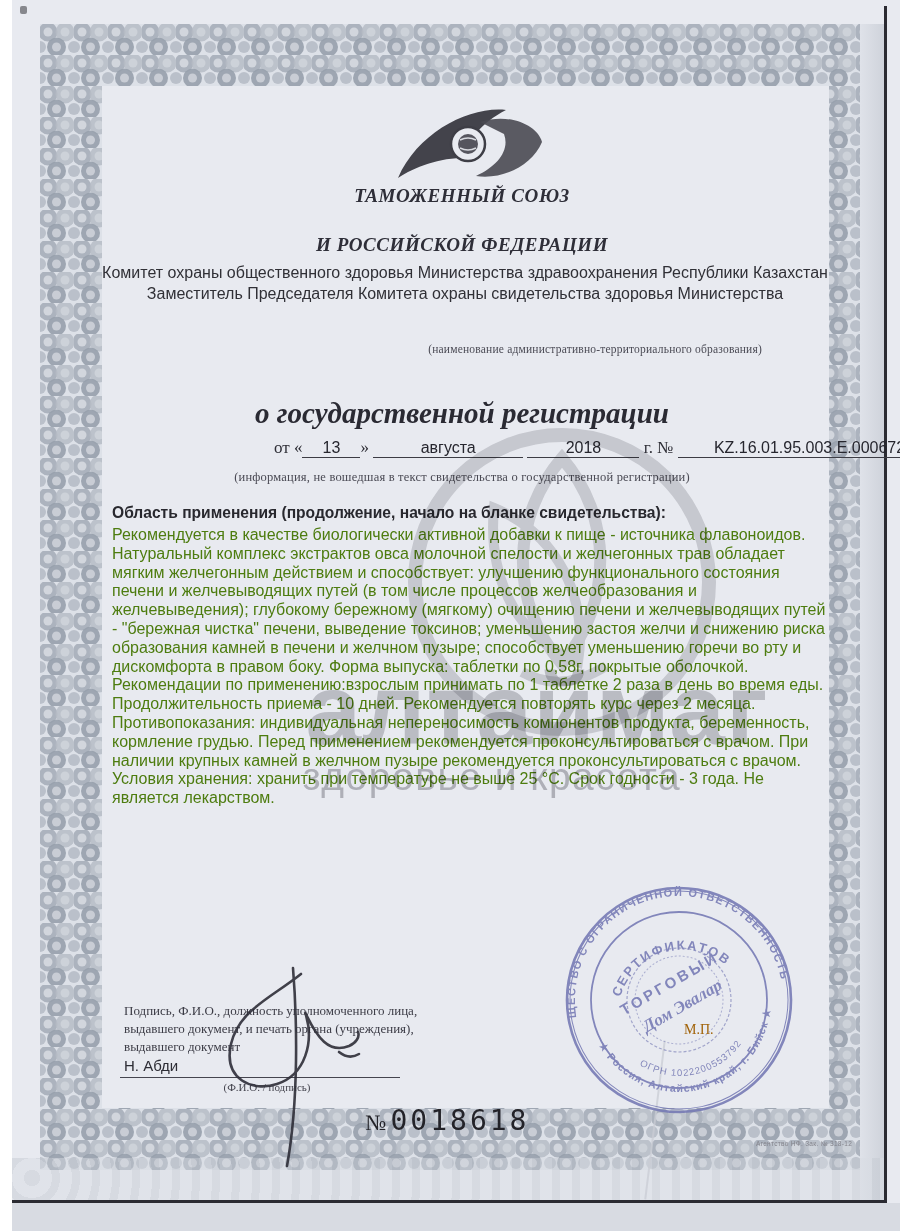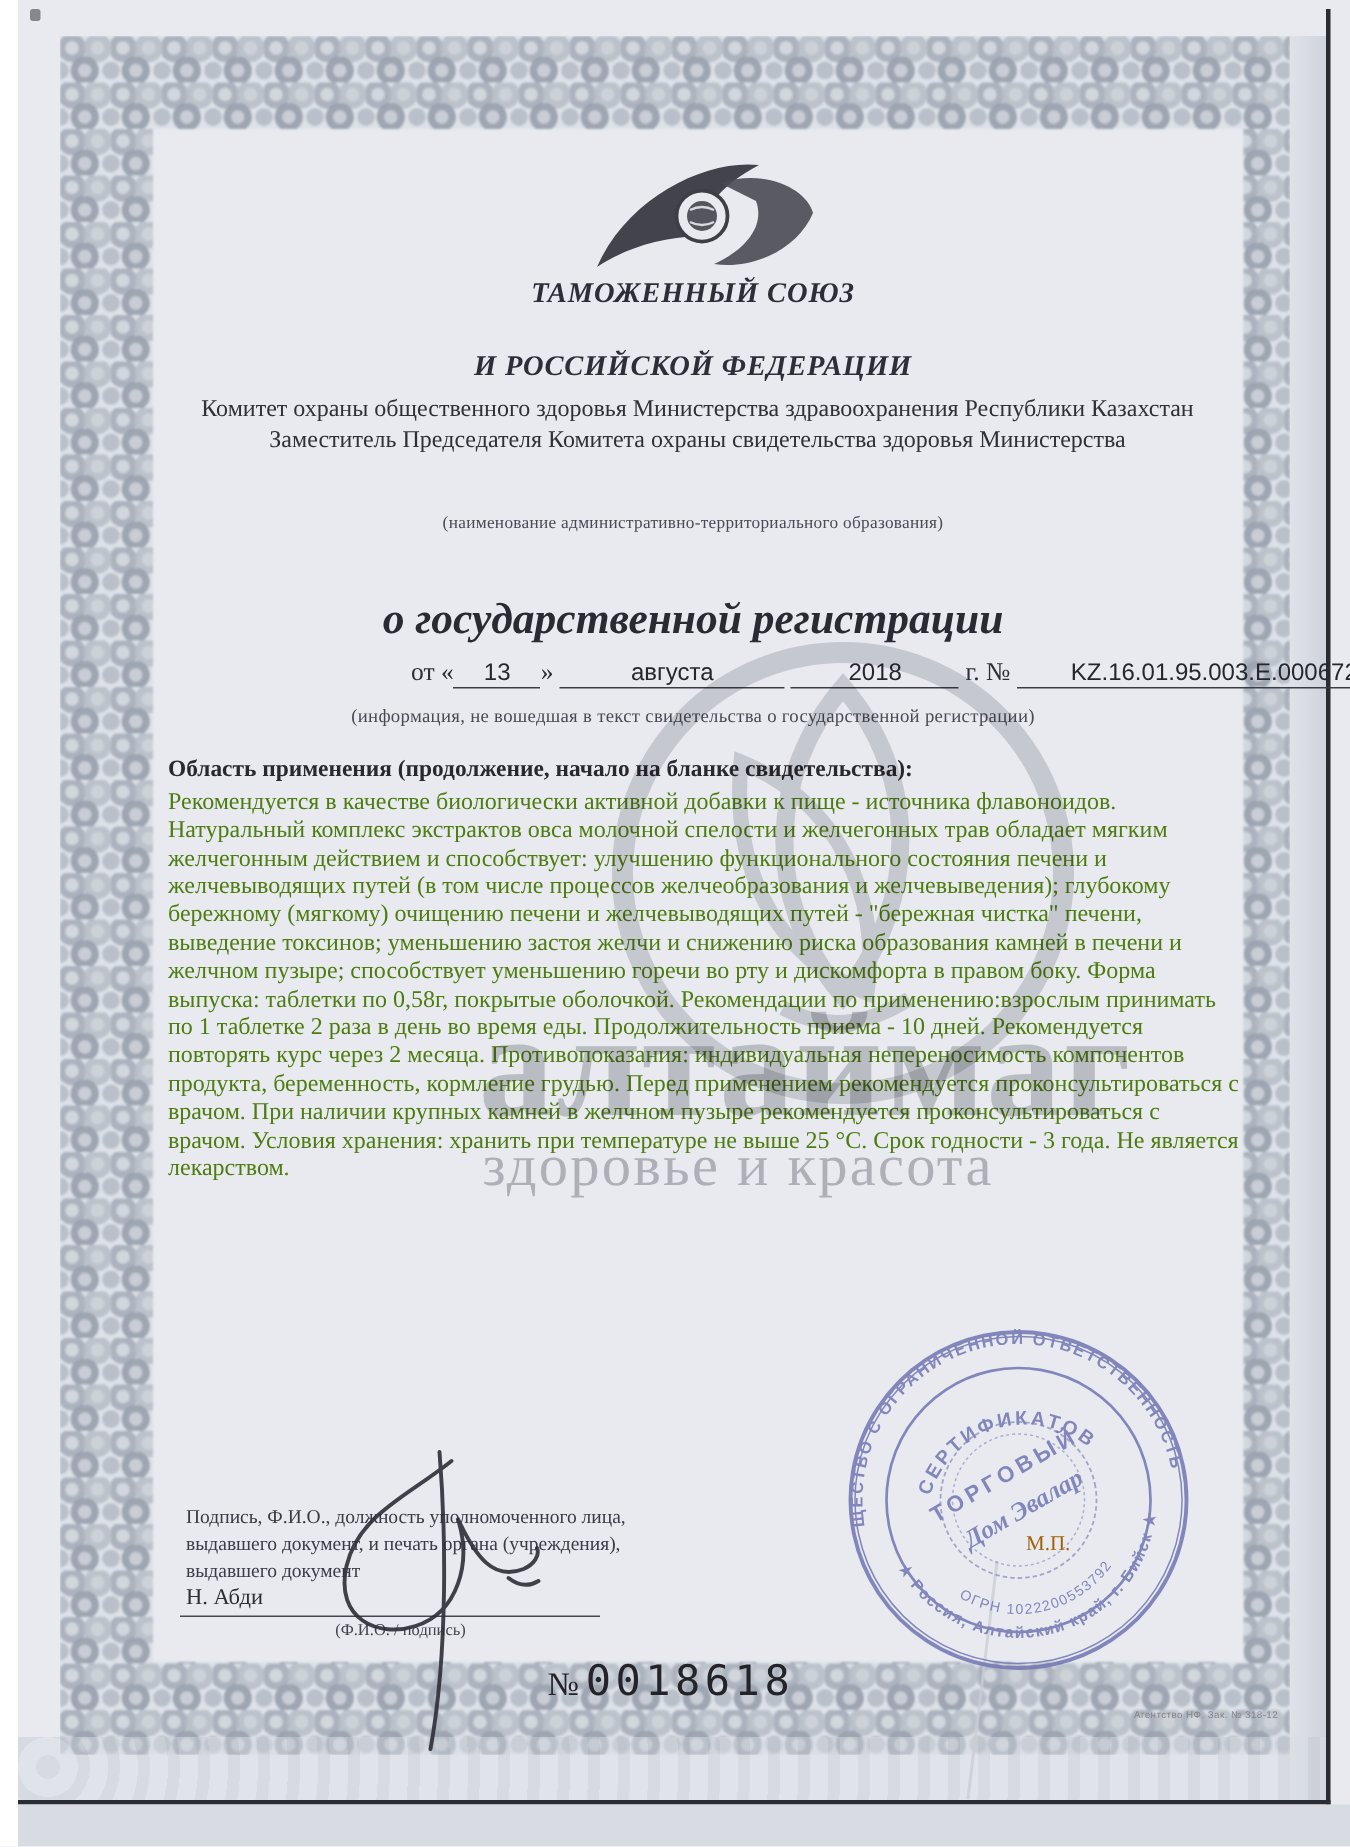--- a/index.html
+++ b/index.html
@@ -1,20 +1,20 @@
 <!DOCTYPE html>
 <html><head>
 <meta charset="utf-8">
 <style>
   html,body{margin:0;padding:0;}
   .scan{position:relative;width:900px;height:1231px;background:#e8eaf0;overflow:hidden;
         font-family:"Liberation Sans",sans-serif;margin-left:12px;}
   .abs{position:absolute;}
   .serif{font-family:"Liberation Serif",serif;}
-  .sans{font-family:Liberation Serif, serif;}
+  .sans{font-family:Liberation Sans, sans-serif;}
   .center{text-align:center;}
   .union-title{font-weight:bold;font-style:italic;font-size:19px;line-height:24px;
                letter-spacing:.6px;color:#2e2e38;}
   .authority{font-size:16px;line-height:21px;color:#303036;}
   .caption{font-size:11.5px;color:#4a4a54;letter-spacing:.2px;}
   .main-title{font-weight:bold;font-style:italic;font-size:31px;letter-spacing:1px;color:#2a2a33;}
   .sub-title{font-weight:bold;font-style:italic;font-size:29px;color:#2a2a33;}
   .dateline{font-size:17px;color:#2e2e36;}
   .dateline .val{font-family:"Liberation Sans",sans-serif;font-size:16px;color:#26262e;}
   .u{display:inline-block;border-bottom:1.4px solid #3c3c44;text-align:center;}
@@ -75,21 +75,21 @@
     <circle cx="84" cy="40" r="10" fill="#55555e"></circle>
     <path d="M76 36 q8 -4 16 0 M76 44 q8 4 16 0" stroke="#d8dae0" stroke-width="1.5" fill="none"></path>
   </svg>
 
   <div class="abs serif union-title center" style="left:80px;top:184px;width:740px;">ТАМОЖЕННЫЙ СОЮЗ</div>
   <div class="abs serif union-title center" style="left:80px;top:233px;width:740px;">И РОССИЙСКОЙ ФЕДЕРАЦИИ</div>
 
   <div class="abs sans authority center" style="left:78px;top:262px;width:750px;">Комитет охраны общественного здоровья Министерства здравоохранения Республики Казахстан</div>
   <div class="abs sans authority center" style="left:78px;top:283px;width:750px;">Заместитель Председателя Комитета охраны свидетельства здоровья Министерства</div>
 
-  <div class="abs serif caption center" style="left:150px;top:343px;width:600px;">(наименование административно-территориального образования)</div>
+  <div class="abs serif caption center" style="left:150px;top:343px;width:600px;text-align:right;">(наименование административно-территориального образования)</div>
 
   <div class="abs serif sub-title center" style="left:80px;top:397px;width:740px;">о государственной регистрации</div>
 
   <div class="abs serif dateline" style="left:262px;top:438px;white-space:nowrap;">
     <span>от «</span><span class="u val" style="width:58px;">13</span><span>»</span>
     <span class="u val" style="width:150px;">августа</span>
     <span class="u val" style="width:112px;">2018</span>
     <span>г.</span>&nbsp;<span>№</span>
     <span class="u val" style="width:308px;">KZ.16.01.95.003.Е.000672.08.18</span>
   </div>

